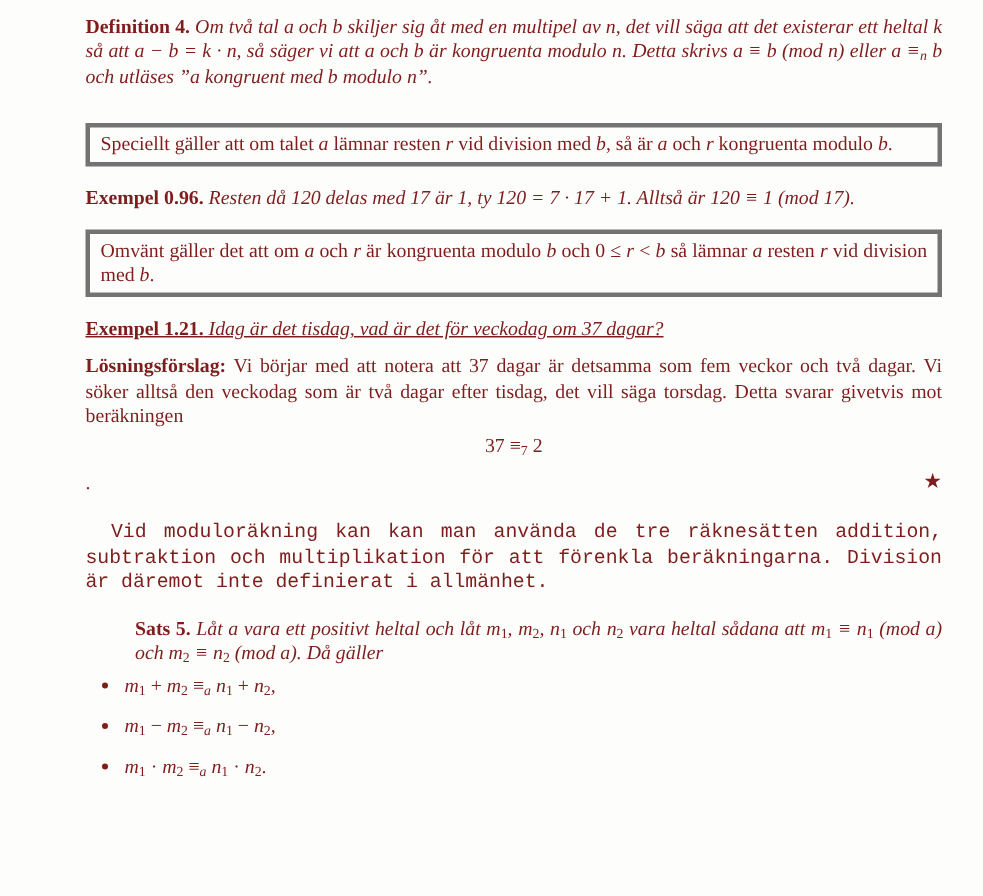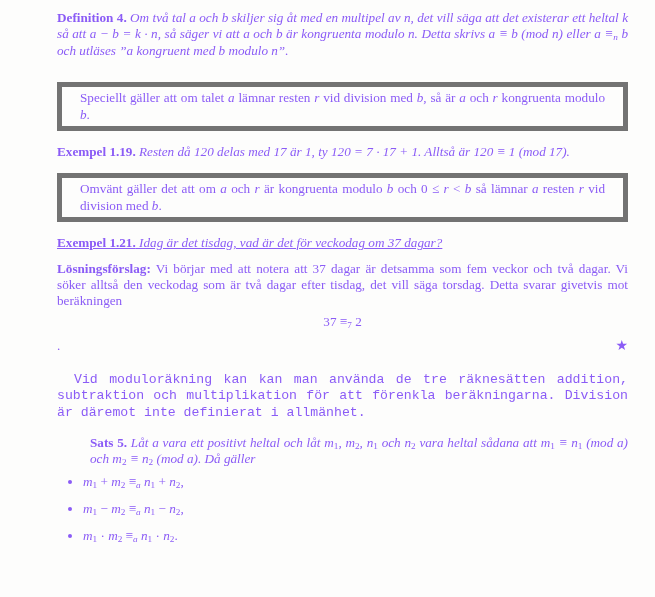--- a/index.html
+++ b/index.html
@@ -6,43 +6,43 @@
   body {
     width: 655px; height: 597px;
     background: #fdfdfc;
     overflow: hidden;
     font-family: "Liberation Serif", "DejaVu Serif", serif;
   }
   .page {
     box-sizing: border-box;
     width: 655px; height: 597px;
     padding: 10px 27px 0 57px;
-    color: #8b5cf6;
+    color: #7f1d1d;
     font-size: 13.2px;
     line-height: 16.4px;
     text-align: justify;
   }
   .para { margin: 0; }
   .b { font-weight: bold; }
   .i { font-style: italic; }
   sub {
     font-size: 0.7em;
     line-height: 0;
     vertical-align: -0.25em;
     font-style: normal;
   }
   sub.i { font-style: italic; }
   .mb-def   { margin-bottom: 23px; }
   .mb-std   { margin-bottom: 13px; }
   .mb-e120  { margin-bottom: 14px; }
   .mb-e121  { margin-bottom: 9px; text-decoration: underline;  }
   .mb-los   { margin-bottom: 4px;  }
   .boxed {
-    border: 5px solid #737373;
-    padding: 3px 18px;
+    border: 3px solid #737373;
+    padding: 3px 7px;
     margin: 2px 0 13px 0;
   }
   .equation {
     text-align: center;
     margin: 0 0 8px 0;
   }
   .qed-line {
     display: flex;
     justify-content: space-between;
     align-items: center;
@@ -64,21 +64,21 @@
 
 <div class="page">
 
   <p class="para mb-def"><span class="b">Definition 4.</span><span class="i"> Om två tal a och b skiljer sig åt med en multipel av n, det vill säga att det existerar ett heltal k så att a − b = k · n, så säger vi att a och b är kongruenta modulo n. Detta skrivs a ≡ b (mod n) eller a ≡</span><sub class="i">n</sub><span class="i"> b och utläses ”a kongruent med b modulo n”.</span></p>
 
 
   <div class="boxed">
     <p class="para"><span>Speciellt gäller att om talet </span><span class="i">a</span><span> lämnar resten </span><span class="i">r</span><span> vid division med </span><span class="i">b</span><span>, så är </span><span class="i">a</span><span> och </span><span class="i">r</span><span> kongruenta modulo </span><span class="i">b</span><span>.</span></p>
   </div>
 
-  <p class="para mb-std"><span class="b">Exempel 1.19.</span><span class="i"> Resten då 120 delas med 17 är 1, ty 120 = 7 · 17 + 1. Alltså är 120 ≡ 1 (mod 17).</span></p>
+  <p class="para mb-std"><span class="b">Exempel 0.96.</span><span class="i"> Resten då 120 delas med 17 är 1, ty 120 = 7 · 17 + 1. Alltså är 120 ≡ 1 (mod 17).</span></p>
 
   <div class="boxed">
     <p class="para"><span>Omvänt gäller det att om </span><span class="i">a</span><span> och </span><span class="i">r</span><span> är kongruenta modulo </span><span class="i">b</span><span> och 0 ≤ </span><span class="i">r</span><span> &lt; </span><span class="i">b</span><span> så lämnar </span><span class="i">a</span><span> resten </span><span class="i">r</span><span> vid division med </span><span class="i">b</span><span>.</span></p>
   </div>
 
 
   <p class="para mb-e121"><span class="b">Exempel 1.21.</span><span class="i"> Idag är det tisdag, vad är det för veckodag om 37 dagar?</span></p>
 
   <p class="para mb-los"><span class="b">Lösningsförslag:</span><span> Vi börjar med att notera att 37 dagar är detsamma som fem veckor och två dagar. Vi söker alltså den veckodag som är två dagar efter tisdag, det vill säga torsdag. Detta svarar givetvis mot beräkningen</span></p>
 

